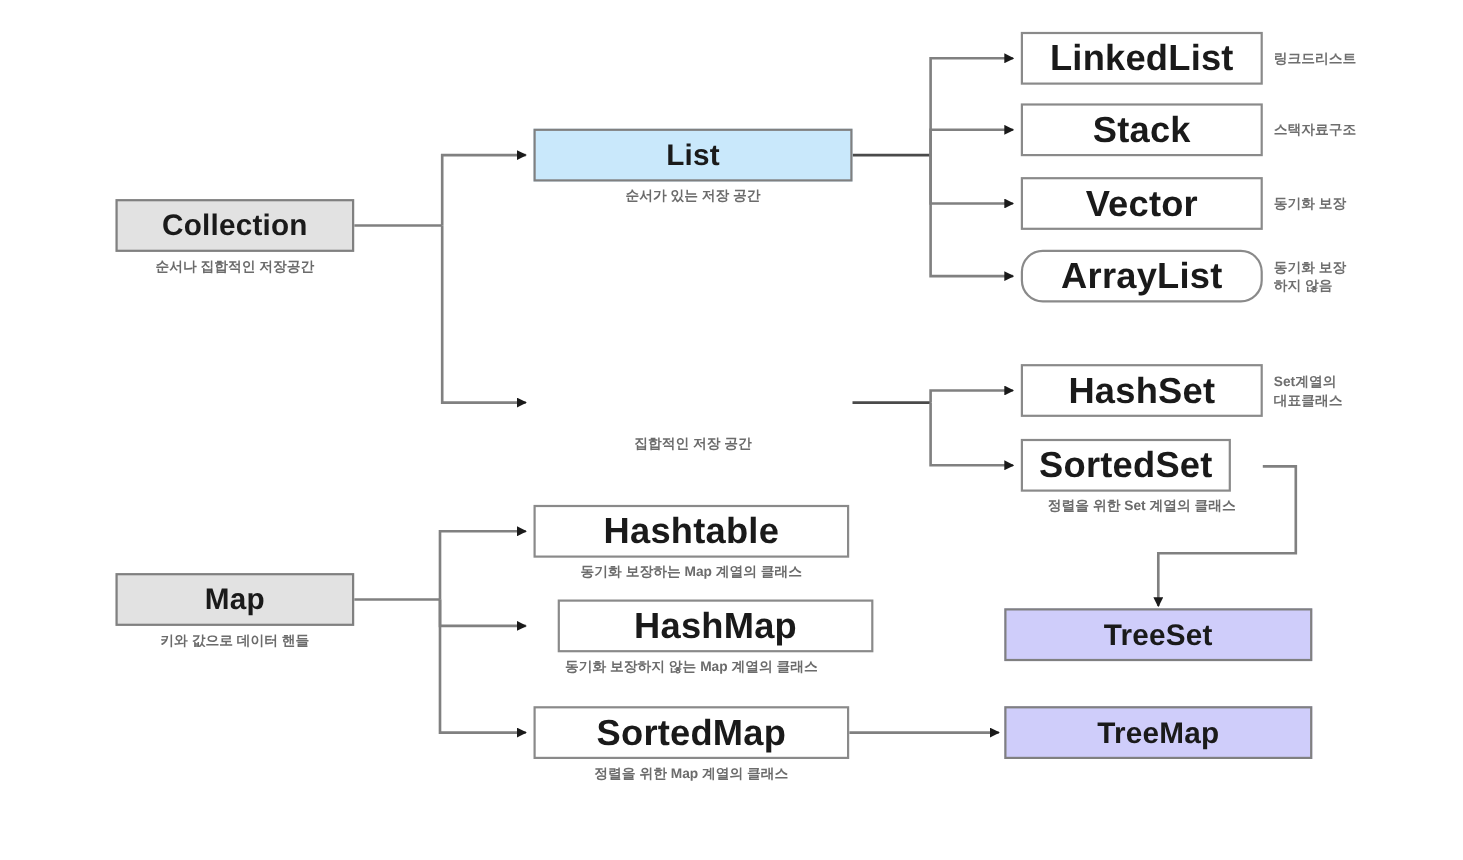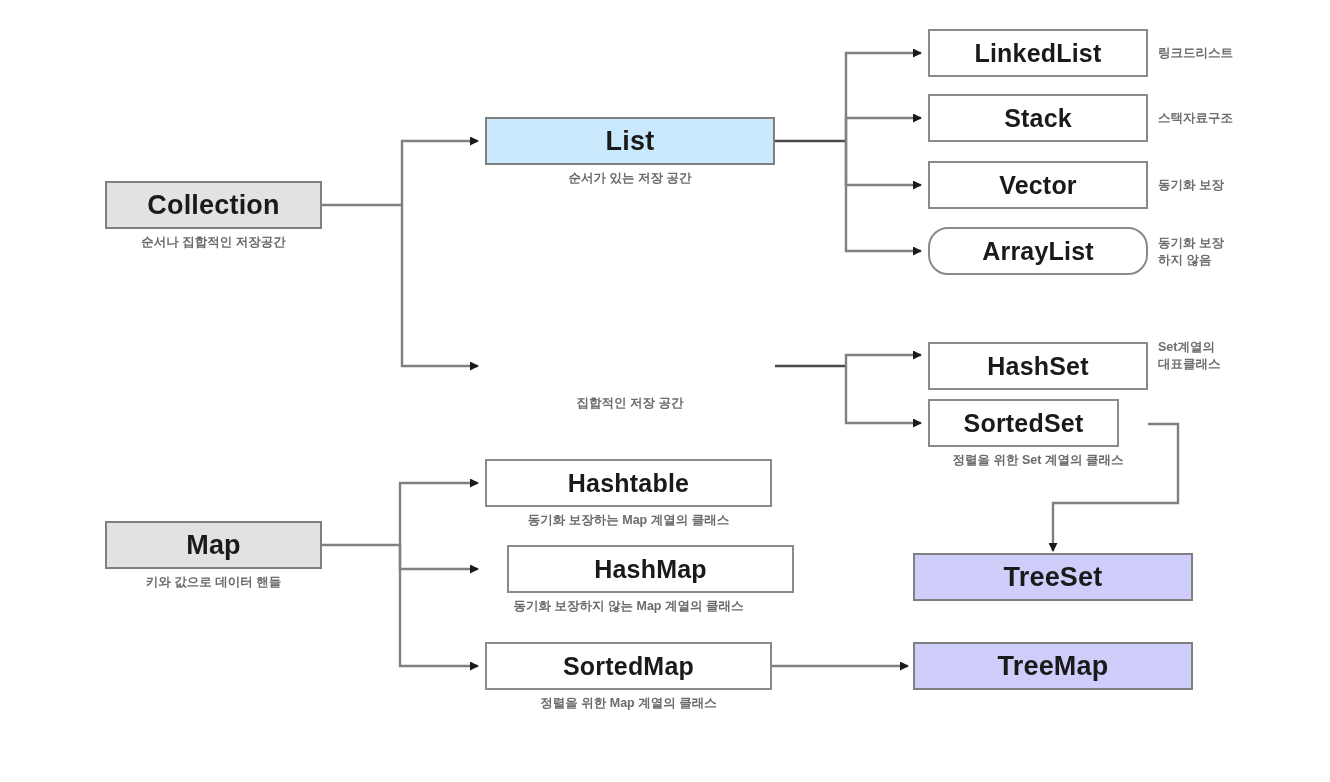--- a/index.html
+++ b/index.html
@@ -10,21 +10,21 @@
 
   .node{position:absolute;box-sizing:border-box;border:2px solid #808080;
         display:flex;align-items:center;justify-content:center;
         font-weight:bold;color:#1a1a1a;letter-spacing:.2px;}
   .node.gray{background:#e2e2e2;}
   .node.blue{background:#c9e8fb;align-items:center;}
   .node.white{background:#ffffff;border:2px solid #8a8a8a;}
   .node.purple{background:#cfcdfa;}
 
   .t-xl{font-size:27px;}
-  .t-lg{font-size:25px;}
+  .t-lg{font-size:33px;}
 
   .caption{position:absolute;color:#6b6b6b;font-weight:bold;
            font-size:12.5px;text-align:center;line-height:1.35;
            white-space:pre-line;}
   .side-note{position:absolute;color:#6e6e6e;font-weight:bold;
              font-size:12.5px;line-height:1.35;white-space:pre-line;text-align:left;}
 </style>
 </head>
 <body>
 
@@ -94,21 +94,21 @@
     <span>Vector</span>
   </div>
   <div class="side-note" style="left:1158px;top:177px;width:160px;">동기화 보장</div>
 
   <div class="node white t-lg" style="left:928px;top:227px;width:220px;height:48px;border-radius:20px;">
     <span>ArrayList</span>
   </div>
   <div class="side-note" style="left:1158px;top:235px;width:160px;">동기화 보장
 하지 않음</div>
 
-  <div class="node white t-lg" style="left:928px;top:342px;width:220px;height:48px;">
+  <div class="node white t-lg" style="left:928px;top:331px;width:220px;height:48px;">
     <span>HashSet</span>
   </div>
   <div class="side-note" style="left:1158px;top:339px;width:160px;">Set계열의
 대표클래스</div>
 
   <div class="node white t-lg" style="left:928px;top:399px;width:191px;height:48px;">
     <span>SortedSet</span>
   </div>
   <div class="caption" style="left:908px;top:452px;width:260px;">정렬을 위한 Set 계열의 클래스</div>
 

